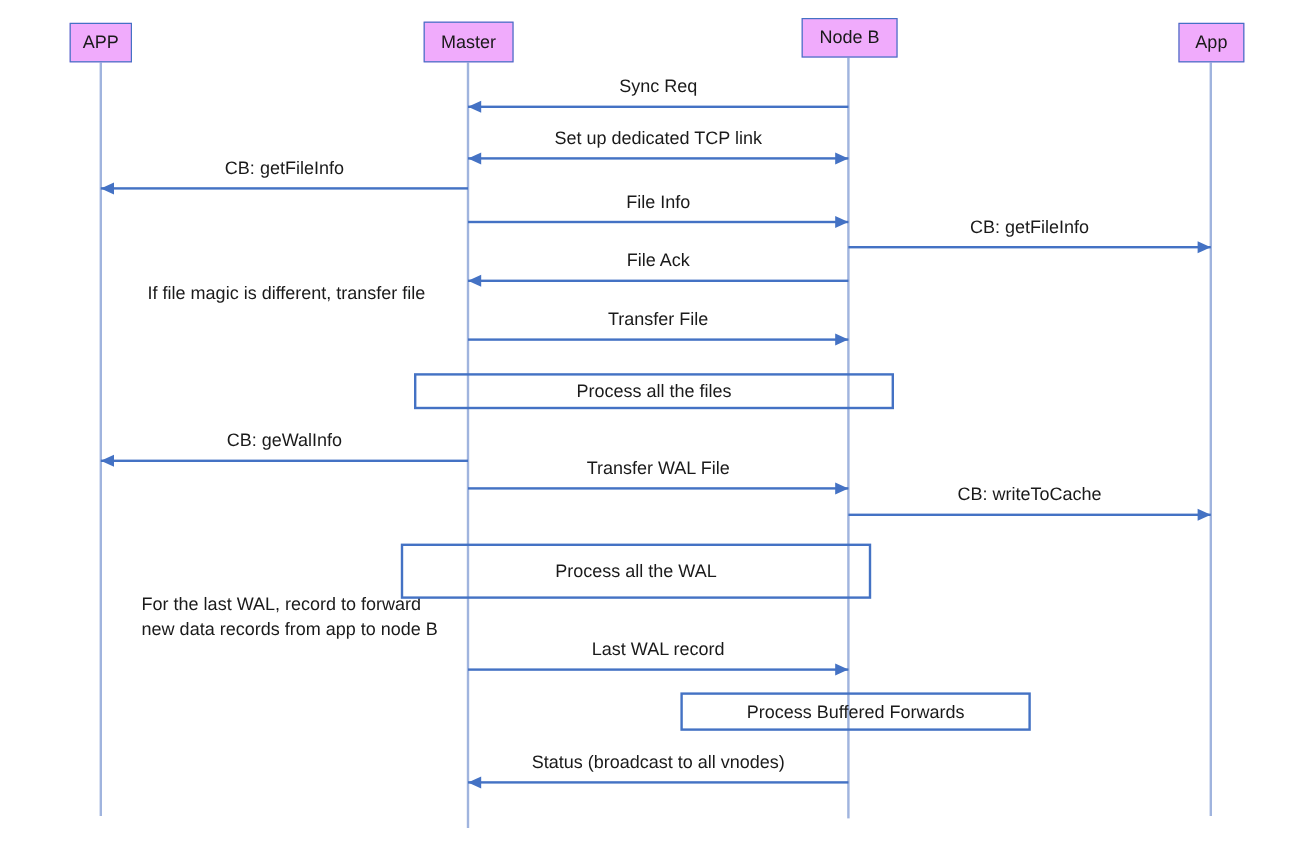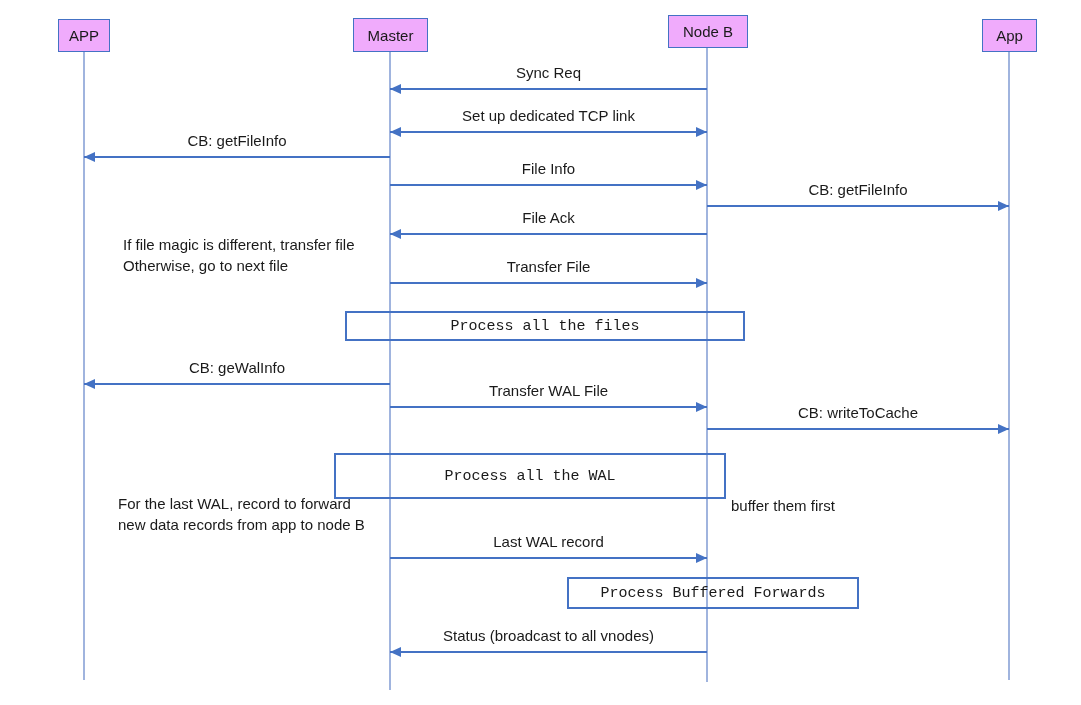--- a/index.html
+++ b/index.html
@@ -27,21 +27,21 @@
   .ah{position:absolute;width:0;height:0;border-top:5px solid transparent;border-bottom:5px solid transparent}
   .ah-l{left:0;top:-4px;border-right:11px solid var(--accent)}
   .ah-r{right:0;top:-4px;border-left:11px solid var(--accent)}
   .mlabel{
     position:absolute;left:50%;transform:translateX(-50%);bottom:7px;
     white-space:nowrap;font-size:15px;
   }
   .pbox{
     position:absolute;border:2px solid var(--accent);background:transparent;
     display:flex;align-items:center;justify-content:center;
-    font-size:15px;z-index:3;box-sizing:border-box;font-family:Liberation Mono, monospace;
+    font-size:15px;z-index:3;box-sizing:border-box;
   }
   .note{
     position:absolute;font-size:15px;line-height:21px;
     white-space:nowrap;z-index:2;margin-left:15px;
   }
 </style>
 </head>
 <body>
 
 <div class="diagram">
@@ -142,23 +142,21 @@
   </div>
   <div class="pbox" style="left:334px;top:453px;width:392px;height:46px">
     <span>Process all the WAL</span>
   </div>
   <div class="pbox" style="left:567px;top:577px;width:292px;height:32px">
     <span>Process Buffered Forwards</span>
   </div>
 
   <div class="note" style="left:108px;top:234px">
     <div>If file magic is different, transfer file</div>
-    <div>Otherwise, go to next file</div>
   </div>
   <div class="note" style="left:103px;top:493px">
     <div>For the last WAL, record to forward</div>
     <div>new data records from app to node B</div>
   </div>
   <div class="note" style="left:716px;top:495px">
-    <div>buffer them first</div>
   </div>
 
 </div>
 
 </body></html>

